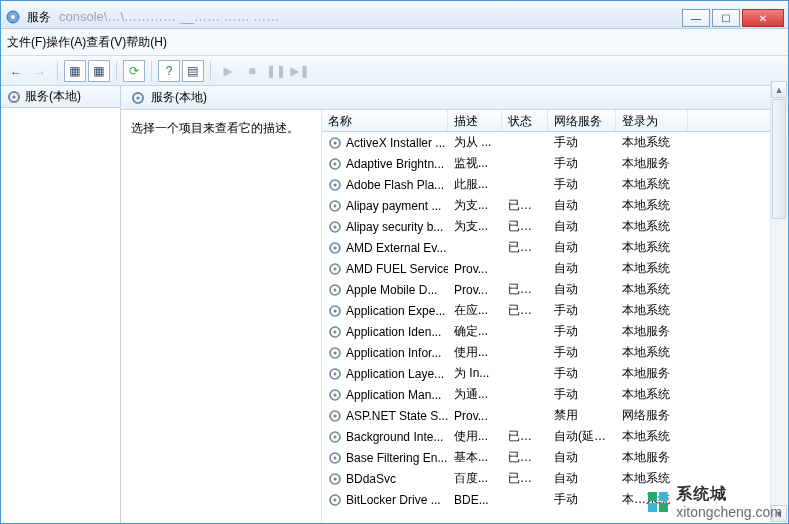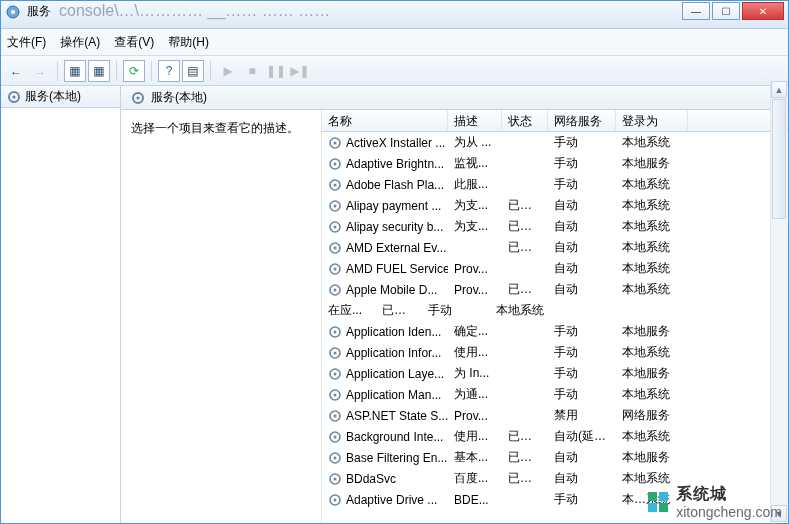--- a/index.html
+++ b/index.html
@@ -1,25 +1,25 @@
 <!DOCTYPE html>
 <html><head>
 <meta charset="utf-8">
 <style>
   * { box-sizing: border-box; margin: 0; padding: 0; }
   body { font-family: "Microsoft YaHei", Tahoma, sans-serif; font-size: 12px; background: #fff; }
   .window { width: 789px; height: 524px; border: 1px solid #4a98d8; position: relative; overflow: hidden; background:#fff;}
-  .titlebar { height: 28px; background: linear-gradient(#f3f8fd,#dce9f6); display:flex; align-items:flex-end; padding:8px 4px; border-bottom:1px solid #b8cde2;}
+  .titlebar { height: 28px; background: linear-gradient(#f3f8fd,#dce9f6); display:flex; align-items:flex-start; padding:8px 4px; border-bottom:1px solid #b8cde2;}
   .titlebar .icon { width:16px; height:16px; margin-right:6px; }
   .titlebar .title { flex:0 0 auto; font-size:12px; color:#000; }
-  .titlebar .addr { margin-left:8px; color:#9aa6b2; font-size:16px; white-space:nowrap; overflow:hidden; text-overflow:ellipsis; flex:1;}
+  .titlebar .addr { margin-left:8px; color:#9aa6b2; font-size:13px; white-space:nowrap; overflow:hidden; text-overflow:ellipsis; flex:1;}
   .winbtns { display:flex; }
   .winbtn { width:28px; height:18px; border:1px solid #7a9cc6; background:linear-gradient(#fdfefe,#e4eef8); margin-left:2px; display:flex;align-items:center;justify-content:center; font-size:10px; color:#2b3b4d;}
   .winbtn.close { background:linear-gradient(#f07f7f,#d63c3c); border-color:#b92f2f; color:#fff; width:42px;}
-  .menubar { height:16px; display:flex; align-items:center; padding:13px 6px; gap:14px; border-bottom:1px solid #d5dde6; background:#f6f9fc;}
+  .menubar { height:16px; display:flex; align-items:center; padding:13px 6px; border-bottom:1px solid #d5dde6; background:#f6f9fc;}
   .menubar span { color:#000; }
   .toolbar { height:30px; background:linear-gradient(#f7fafe,#e8f0f9); border-bottom:1px solid #c6d4e3; display:flex; align-items:center; padding:0 4px; gap:2px;}
   .tbtn { width:22px; height:22px; border:1px solid transparent; display:flex;align-items:center;justify-content:center; color:#2b4a6d;}
   .tbtn.box { border:1px solid #9ab5d1; background:#fff; }
   .tbtn.disabled { color:#b7c2cd; }
   .sep { width:1px; height:20px; background:#c6d4e3; margin:0 4px;}
   .body { display:flex; height:calc(100% - 28px - 22px - 30px); }
   .leftpanel { width:120px; border-right:1px solid #c6d4e3; background:#fff; }
   .lp-head { height:22px; background:linear-gradient(#f7fafe,#e8f0f9); border-bottom:1px solid #c6d4e3; display:flex;align-items:center; padding-left:6px; gap:4px;}
   .gear { width:14px; height:14px; }
@@ -245,20 +245,29 @@
                     </svg>
                   </span>
                   <span>Apple Mobile D...</span>
                 </div>
                 <div class="cell c-desc">Prov...</div>
                 <div class="cell c-stat">已启动</div>
                 <div class="cell c-start">自动</div>
                 <div class="cell c-logon">本地系统</div>
               </div>
               <div class="row">
+                <div class="cell c-name">
+                  <span class="svcicon">
+                    <svg viewBox="0 0 14 14">
+                      <circle cx="7" cy="7" r="5" fill="none" stroke="#6b87a3" stroke-width="1.6"></circle>
+                      <circle cx="7" cy="7" r="1.5" fill="#6b87a3"></circle>
+                    </svg>
+                  </span>
+                  <span>Application Expe...</span>
+                </div>
                 <div class="cell c-desc">在应...</div>
                 <div class="cell c-stat">已启动</div>
                 <div class="cell c-start">手动</div>
                 <div class="cell c-logon">本地系统</div>
               </div>
               <div class="row">
                 <div class="cell c-name">
                   <span class="svcicon">
                     <svg viewBox="0 0 14 14">
                       <circle cx="7" cy="7" r="5" fill="none" stroke="#6b87a3" stroke-width="1.6"></circle>
@@ -378,21 +387,21 @@
                 <div class="cell c-logon">本地系统</div>
               </div>
               <div class="row">
                 <div class="cell c-name">
                   <span class="svcicon">
                     <svg viewBox="0 0 14 14">
                       <circle cx="7" cy="7" r="5" fill="none" stroke="#6b87a3" stroke-width="1.6"></circle>
                       <circle cx="7" cy="7" r="1.5" fill="#6b87a3"></circle>
                     </svg>
                   </span>
-                  <span>Adaptive Drive ...</span>
+                  <span>BitLocker Drive ...</span>
                 </div>
                 <div class="cell c-desc">BDE...</div>
                 <div class="cell c-stat"></div>
                 <div class="cell c-start">手动</div>
                 <div class="cell c-logon">本…系统</div>
               </div>
             </div>
         </div>
       </div>
     </div>

